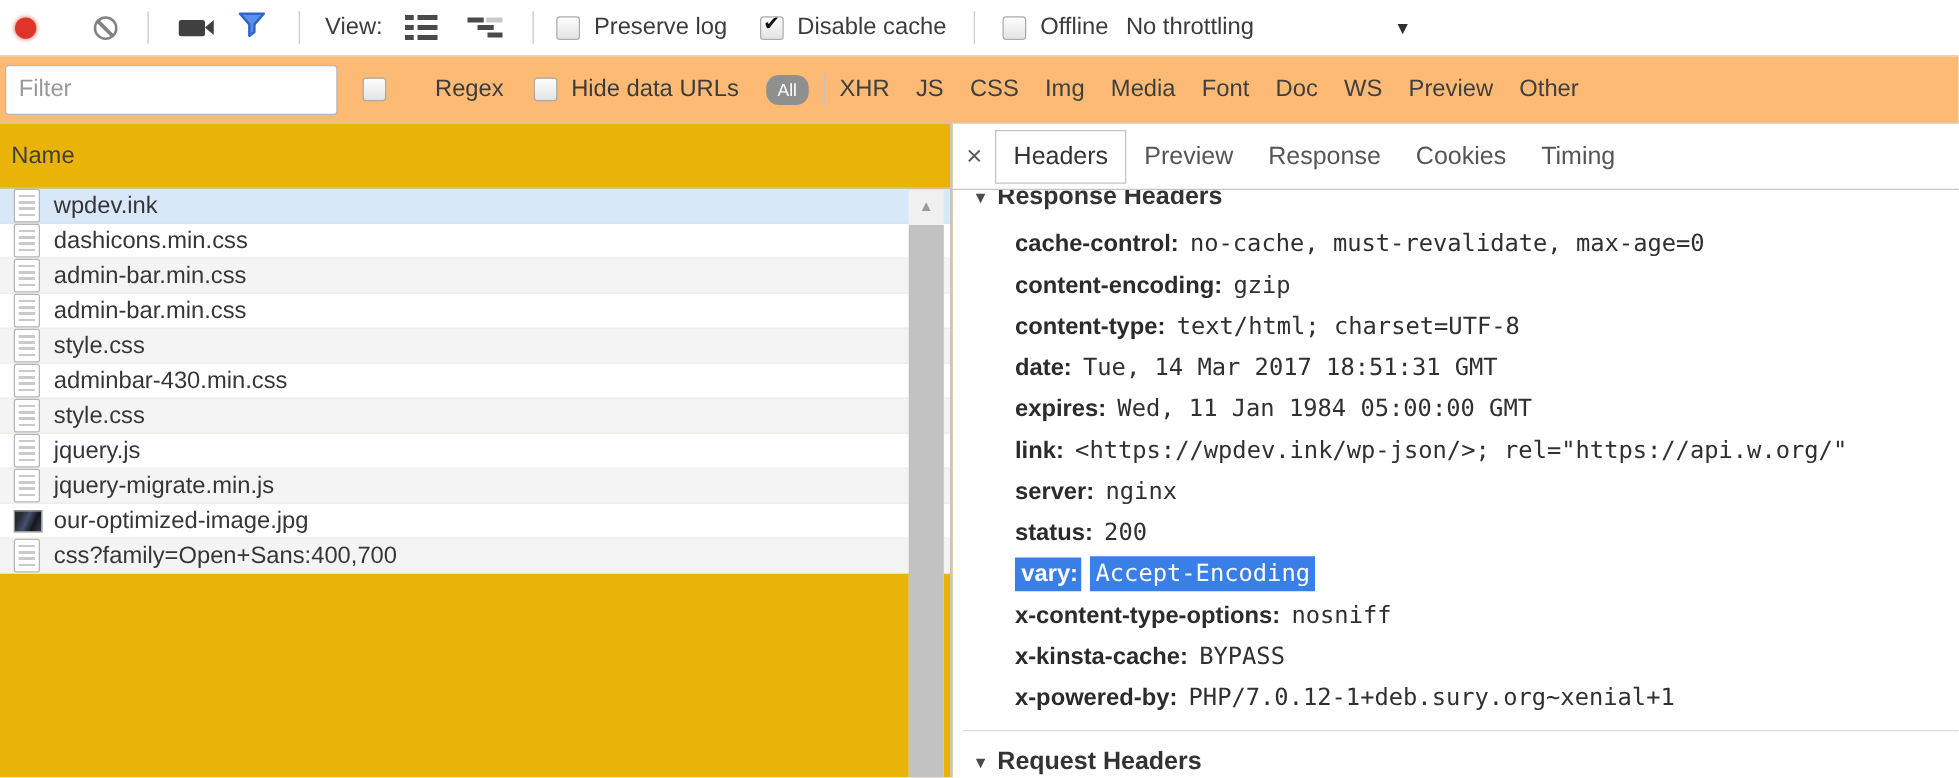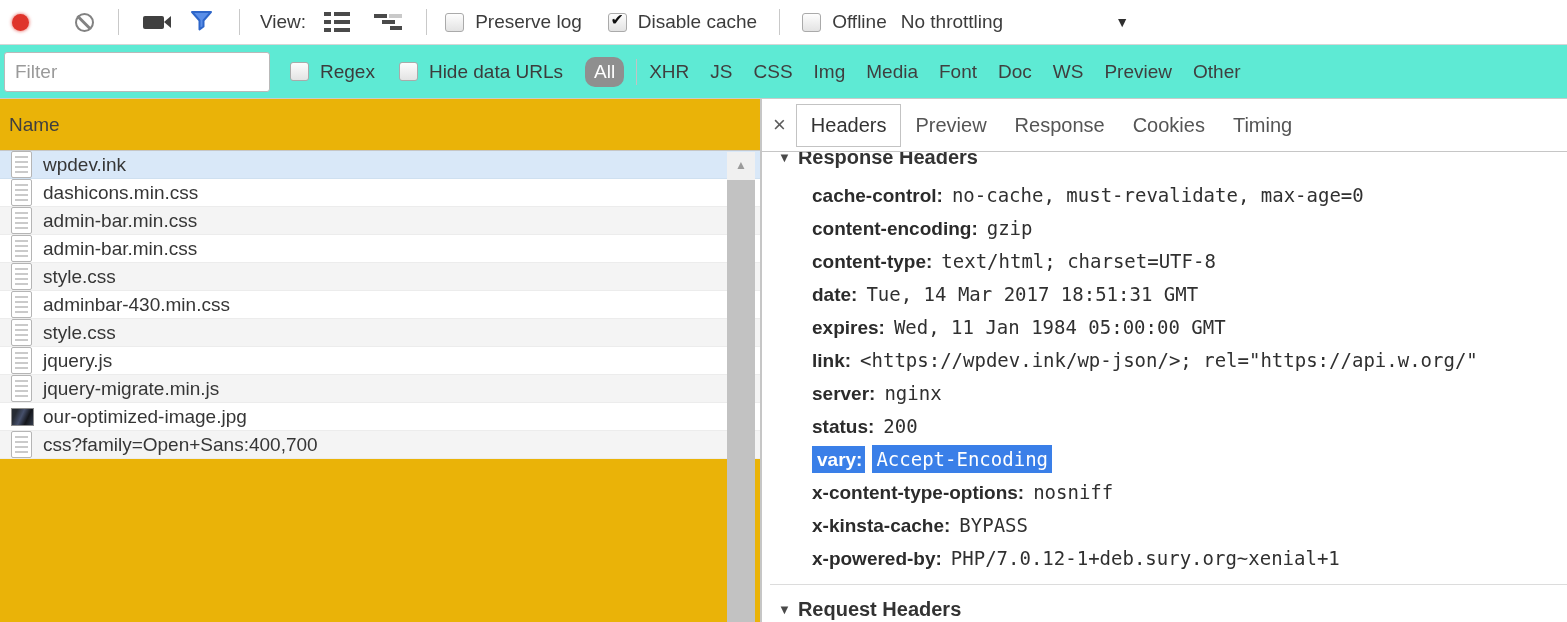--- a/index.html
+++ b/index.html
@@ -46,30 +46,30 @@
   .cklabel { display:flex; align-items:center; }
   .cklabel .txt { margin-left:11px; font-size:19px; color:#3c3c3c; }
   .ck-preserve { margin-left:18px; }
   .ck-disable { margin-left:26px; }
   .sep4 { margin-left:22px; }
   .ck-offline { margin-left:22px; }
   .throttle { margin-left:14px; font-size:19px; color:#3c3c3c; }
   .caret { margin-left:112px; font-size:14px; color:#2f2f2f; }
 
   
-  .filterbar { height:54px; flex:0 0 54px; background:#5eead4;
+  .filterbar { height:54px; flex:0 0 54px; background:#fdba74;
     border-bottom:1px solid #cacaca; display:flex; align-items:center;
     padding-left:4px; }
   .filter-input { width:266px; height:40px; border:1px solid #b9b9b9;
     border-radius:3px; font-size:19px; padding:0 10px; color:#333;
     font-family:"Liberation Sans",sans-serif; outline:none; }
   .filter-input::placeholder { color:#9a9a9a; }
-  .ck-regex { margin-left:20px; }
+  .ck-regex { margin-left:20px;gap:28px; }
   .ck-hide { margin-left:24px; }
-  .pill { margin-left:22px; background:#8f8f8f; color:#fff; font-size:19px;
+  .pill { margin-left:22px; background:#8f8f8f; color:#fff; font-size:14px;
     padding:4px 9px; border-radius:10px; }
   .psep { width:1px; height:26px; background:#c3c3c3; margin:0 12px 0 12px; }
   .ftype { font-size:19px; color:#3f3f3f; margin-right:21px; }
 
   
   .main { flex:1; display:flex; min-height:0; }
   .left { width:762px; flex:0 0 762px; border-right:2px solid #c6c6c6;
     position:relative; background:#eab308; }
   .name-header { height:52px; border-bottom:1px solid #c6c6c6; display:flex;
     align-items:center; padding-left:9px; font-size:19px; color:#3f3f3f; }

